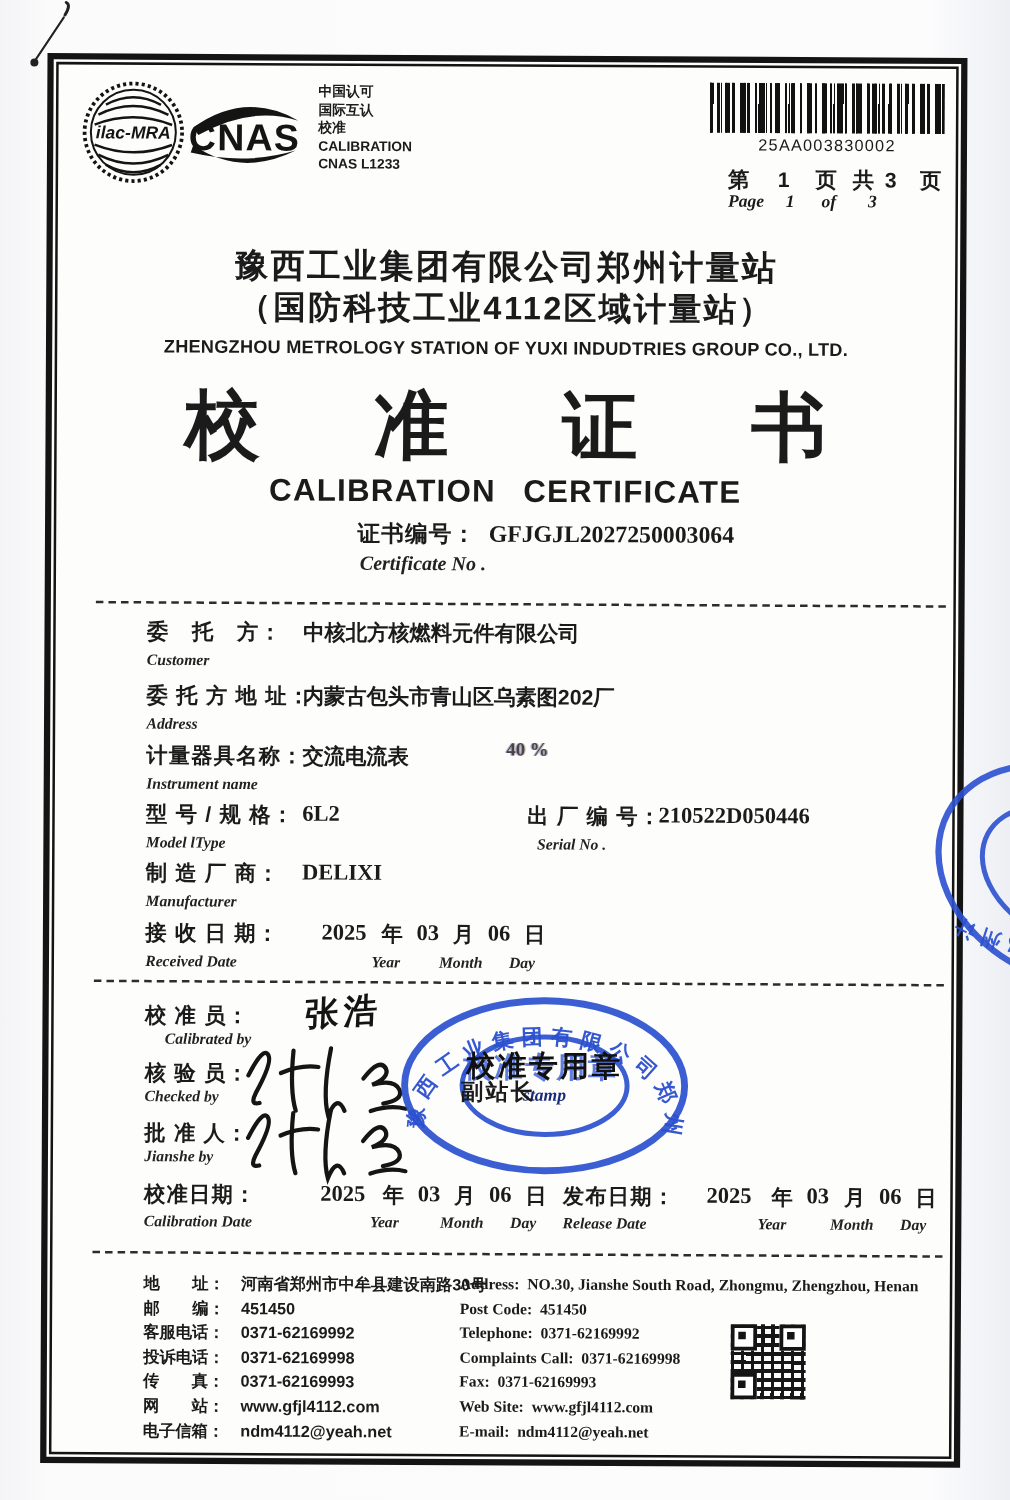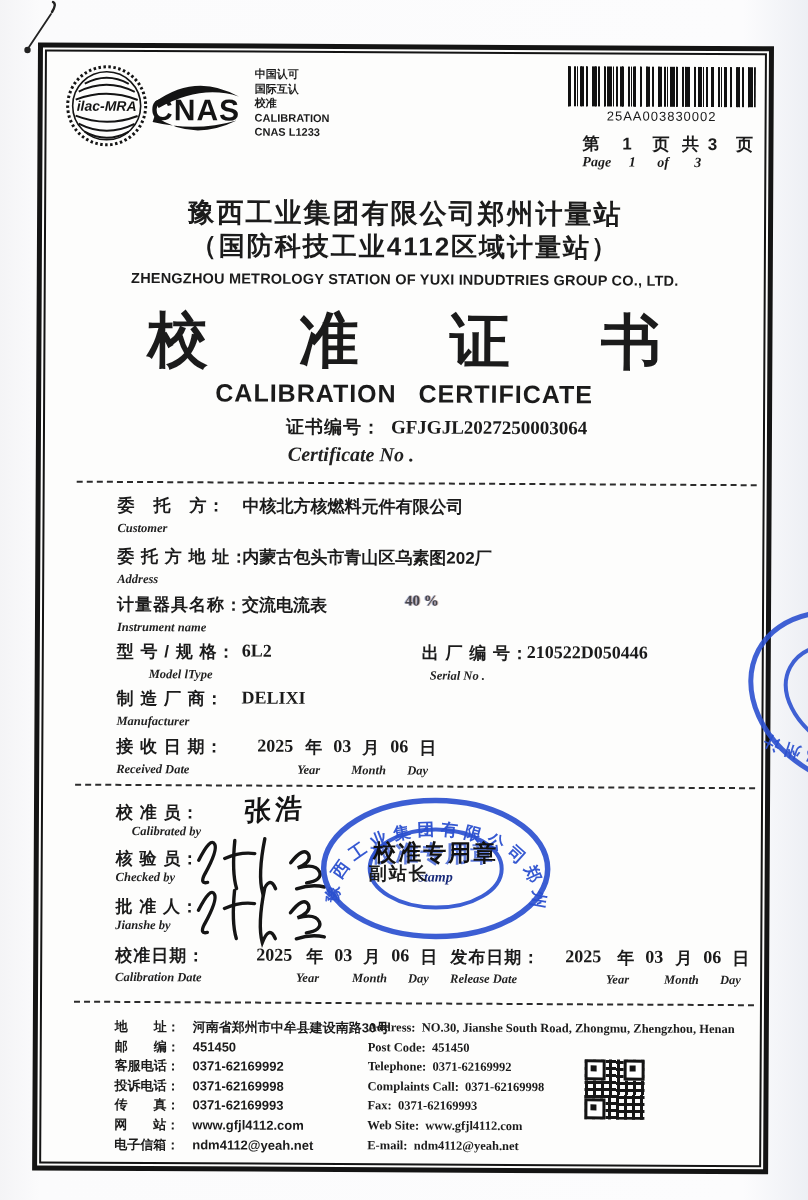--- a/index.html
+++ b/index.html
@@ -102,40 +102,40 @@
   <div class="abs center station-zh" style="top:180px;font-size:26px;">（国防科技工业4112区域计量站）</div>
   <div class="abs center station-en" style="top:222px;">ZHENGZHOU METROLOGY STATION OF YUXI INDUDTRIES GROUP CO., LTD.</div>
 
   <div class="abs center cert-title" style="top:252px;">校 准 证 书</div>
   <div class="abs center cert-sub" style="top:330px;">CALIBRATION  CERTIFICATE</div>
 
   <div class="abs" style="left:245px;top:366px;display:flex;align-items:baseline;">
     <span class="zh-label" style="font-size:18px;">证书编号：</span>
     <span class="serif-val" style="font-size:19px;margin-left:10px;">GFJGJL2027250003064</span>
   </div>
-  <div class="abs en-sub" style="left:247px;top:394px;font-size:20px;">Certificate No .</div>
+  <div class="abs en-sub" style="left:247px;top:394px;font-size:16px;">Certificate No .</div>
 
   <div class="rule" style="top:433px;"></div>
 
   <div class="abs zh-label" style="left:77px;top:446px;">委　托　方：</div>
   <div class="abs zh-value" style="left:202px;top:446px;">中核北方核燃料元件有限公司</div>
   <div class="abs en-sub" style="left:77px;top:473px;">Customer</div>
 
   <div class="abs zh-label" style="left:77px;top:497px;">委 托 方 地 址：</div>
   <div class="abs zh-value" style="left:202px;top:497px;">内蒙古包头市青山区乌素图202厂</div>
   <div class="abs en-sub" style="left:77px;top:524px;">Address</div>
 
   <div class="abs zh-label" style="left:77px;top:545px;">计量器具名称：</div>
   <div class="abs zh-value" style="left:202px;top:545px;">交流电流表</div>
   <div class="abs annotation" style="left:365px;top:543px;">40 %</div>
   <div class="abs en-sub" style="left:77px;top:572px;">Instrument name</div>
 
   <div class="abs zh-label" style="left:77px;top:592px;">型 号 / 规 格：</div>
   <div class="abs serif-val" style="left:202px;top:592px;">6L2</div>
-  <div class="abs en-sub" style="left:77px;top:619px;margin-left:32px;">Model lType</div>
+  <div class="abs en-sub" style="left:77px;top:619px;">Model lType</div>
   <div class="abs zh-label" style="left:382px;top:592px;">出 厂 编 号：</div>
   <div class="abs serif-val" style="left:487px;top:592px;">210522D050446</div>
   <div class="abs en-sub" style="left:390px;top:619px;">Serial No .</div>
 
   <div class="abs zh-label" style="left:77px;top:639px;">制 造 厂 商：</div>
   <div class="abs serif-val" style="left:202px;top:639px;">DELIXI</div>
   <div class="abs en-sub" style="left:77px;top:666px;">Manufacturer</div>
 
   <div class="abs zh-label" style="left:77px;top:687px;">接 收 日 期：</div>
   <div class="abs serif-val" style="left:218px;top:687px;">2025</div>

